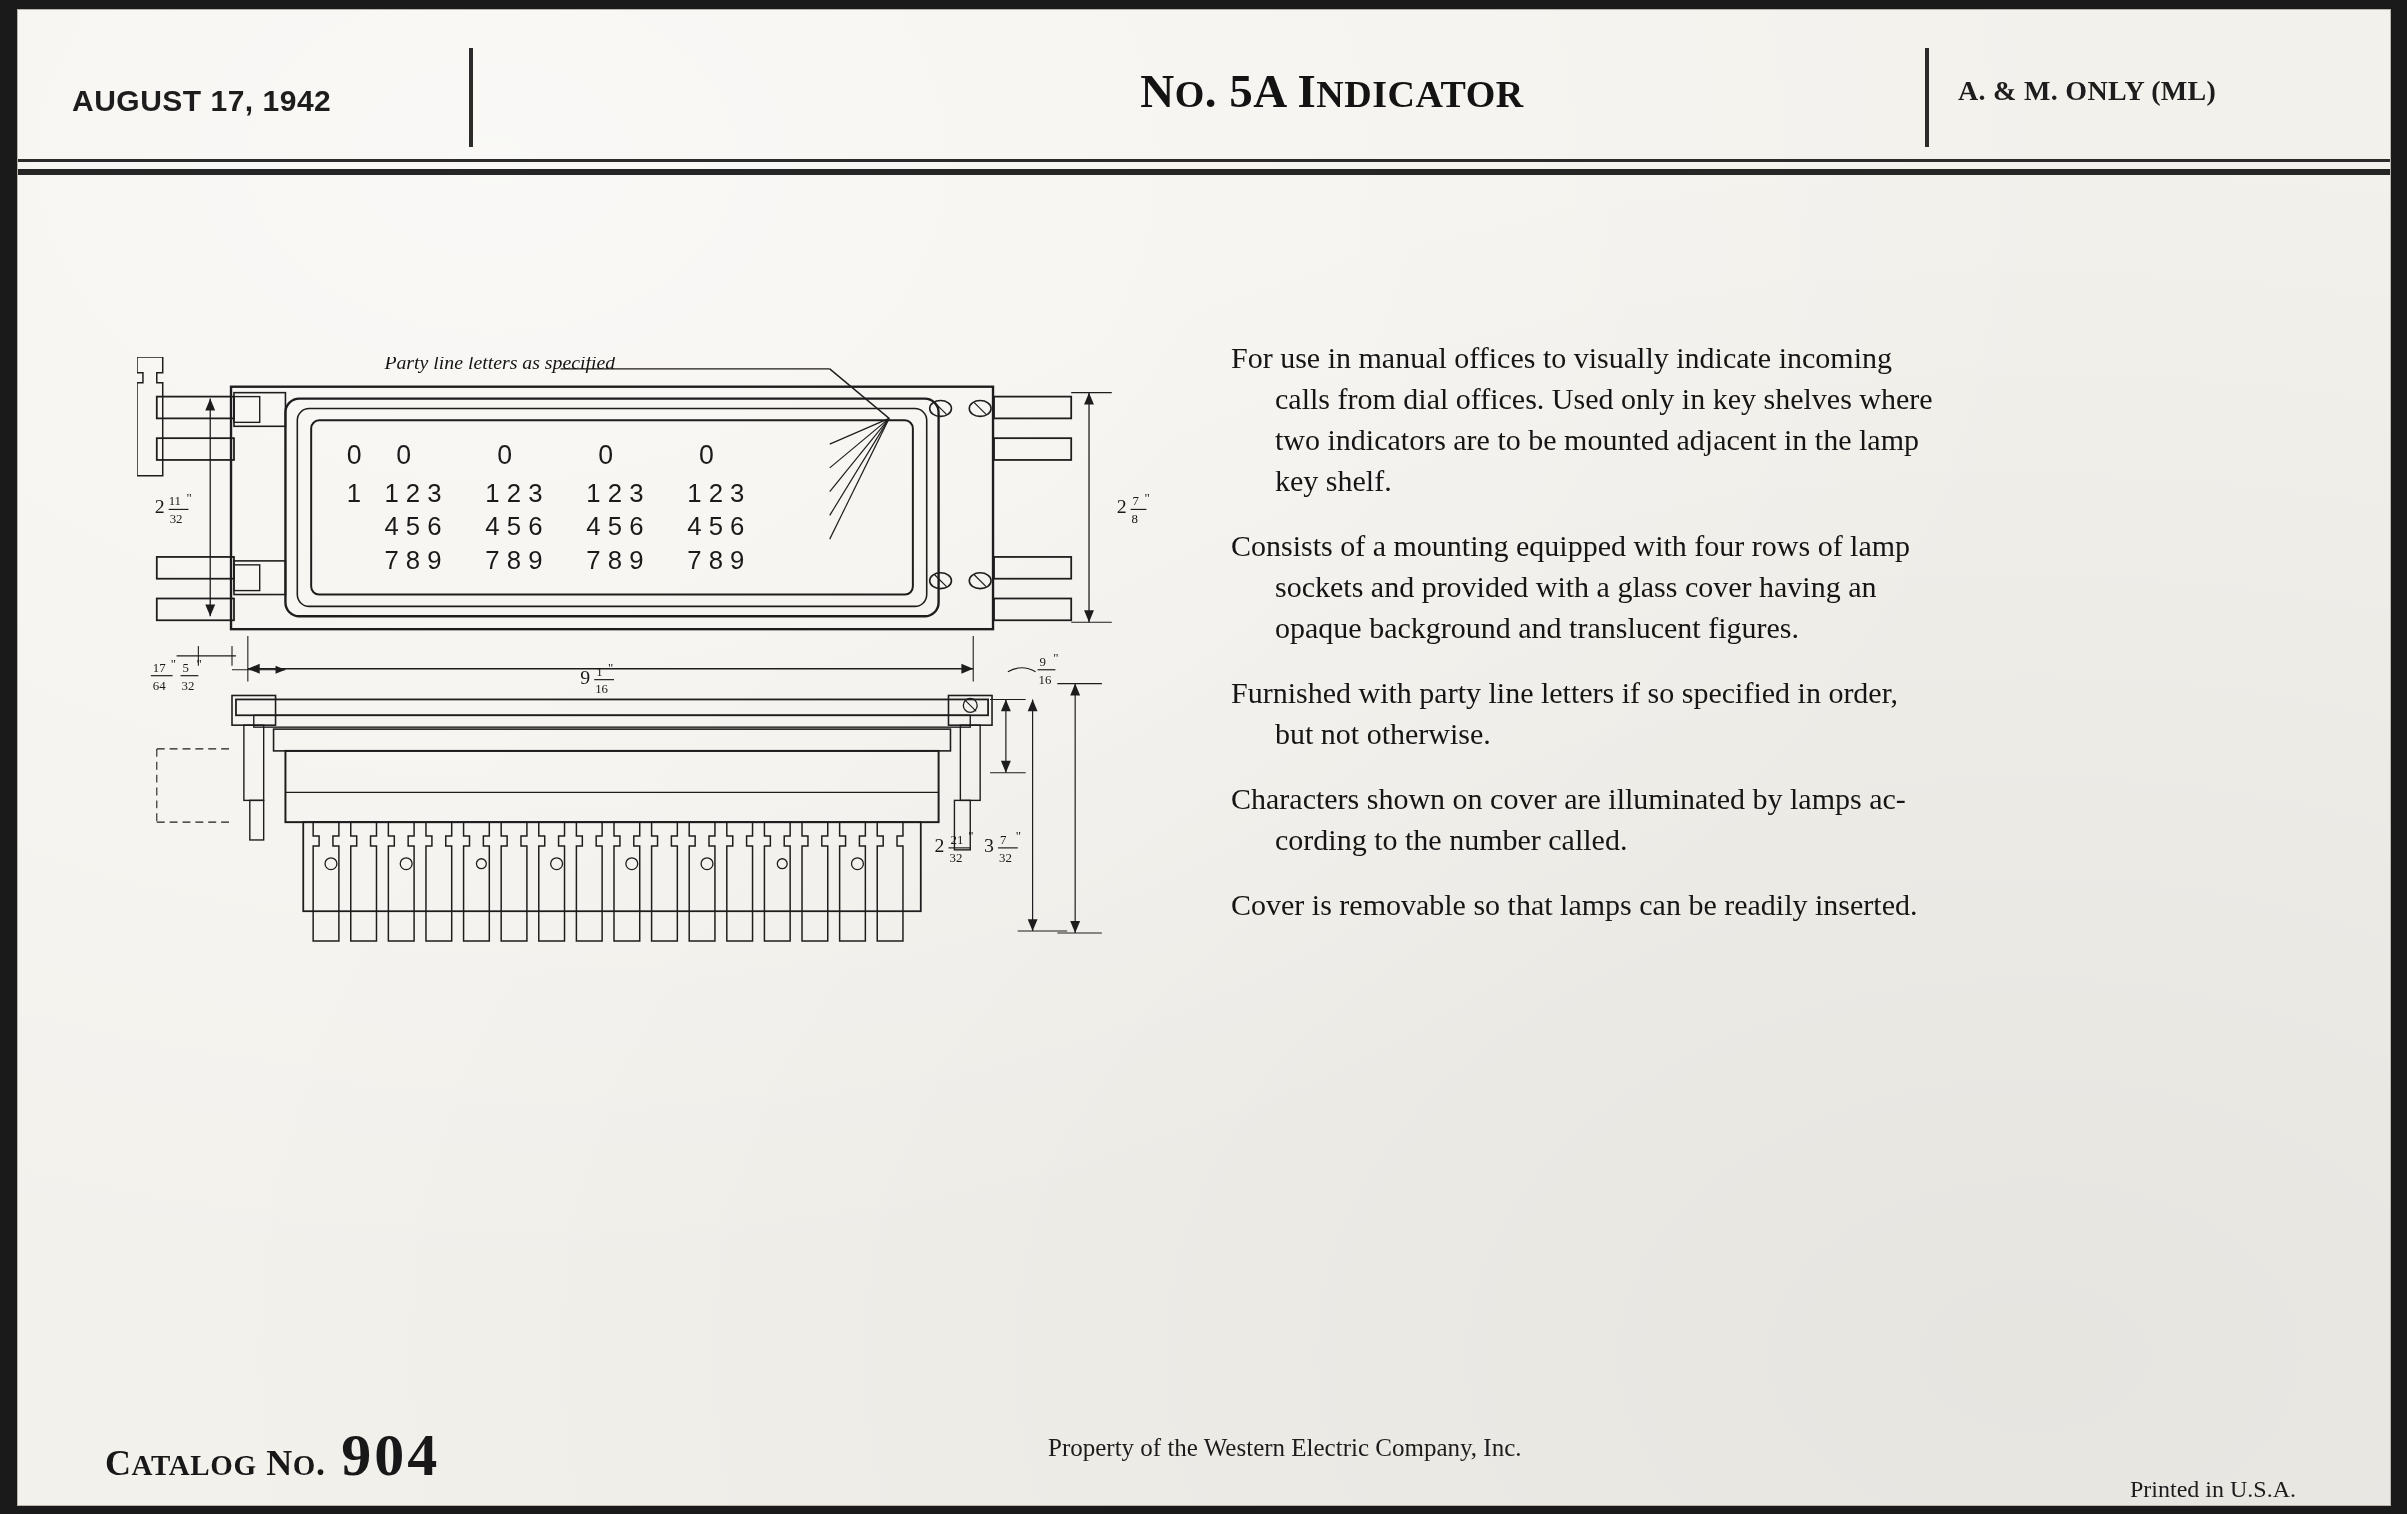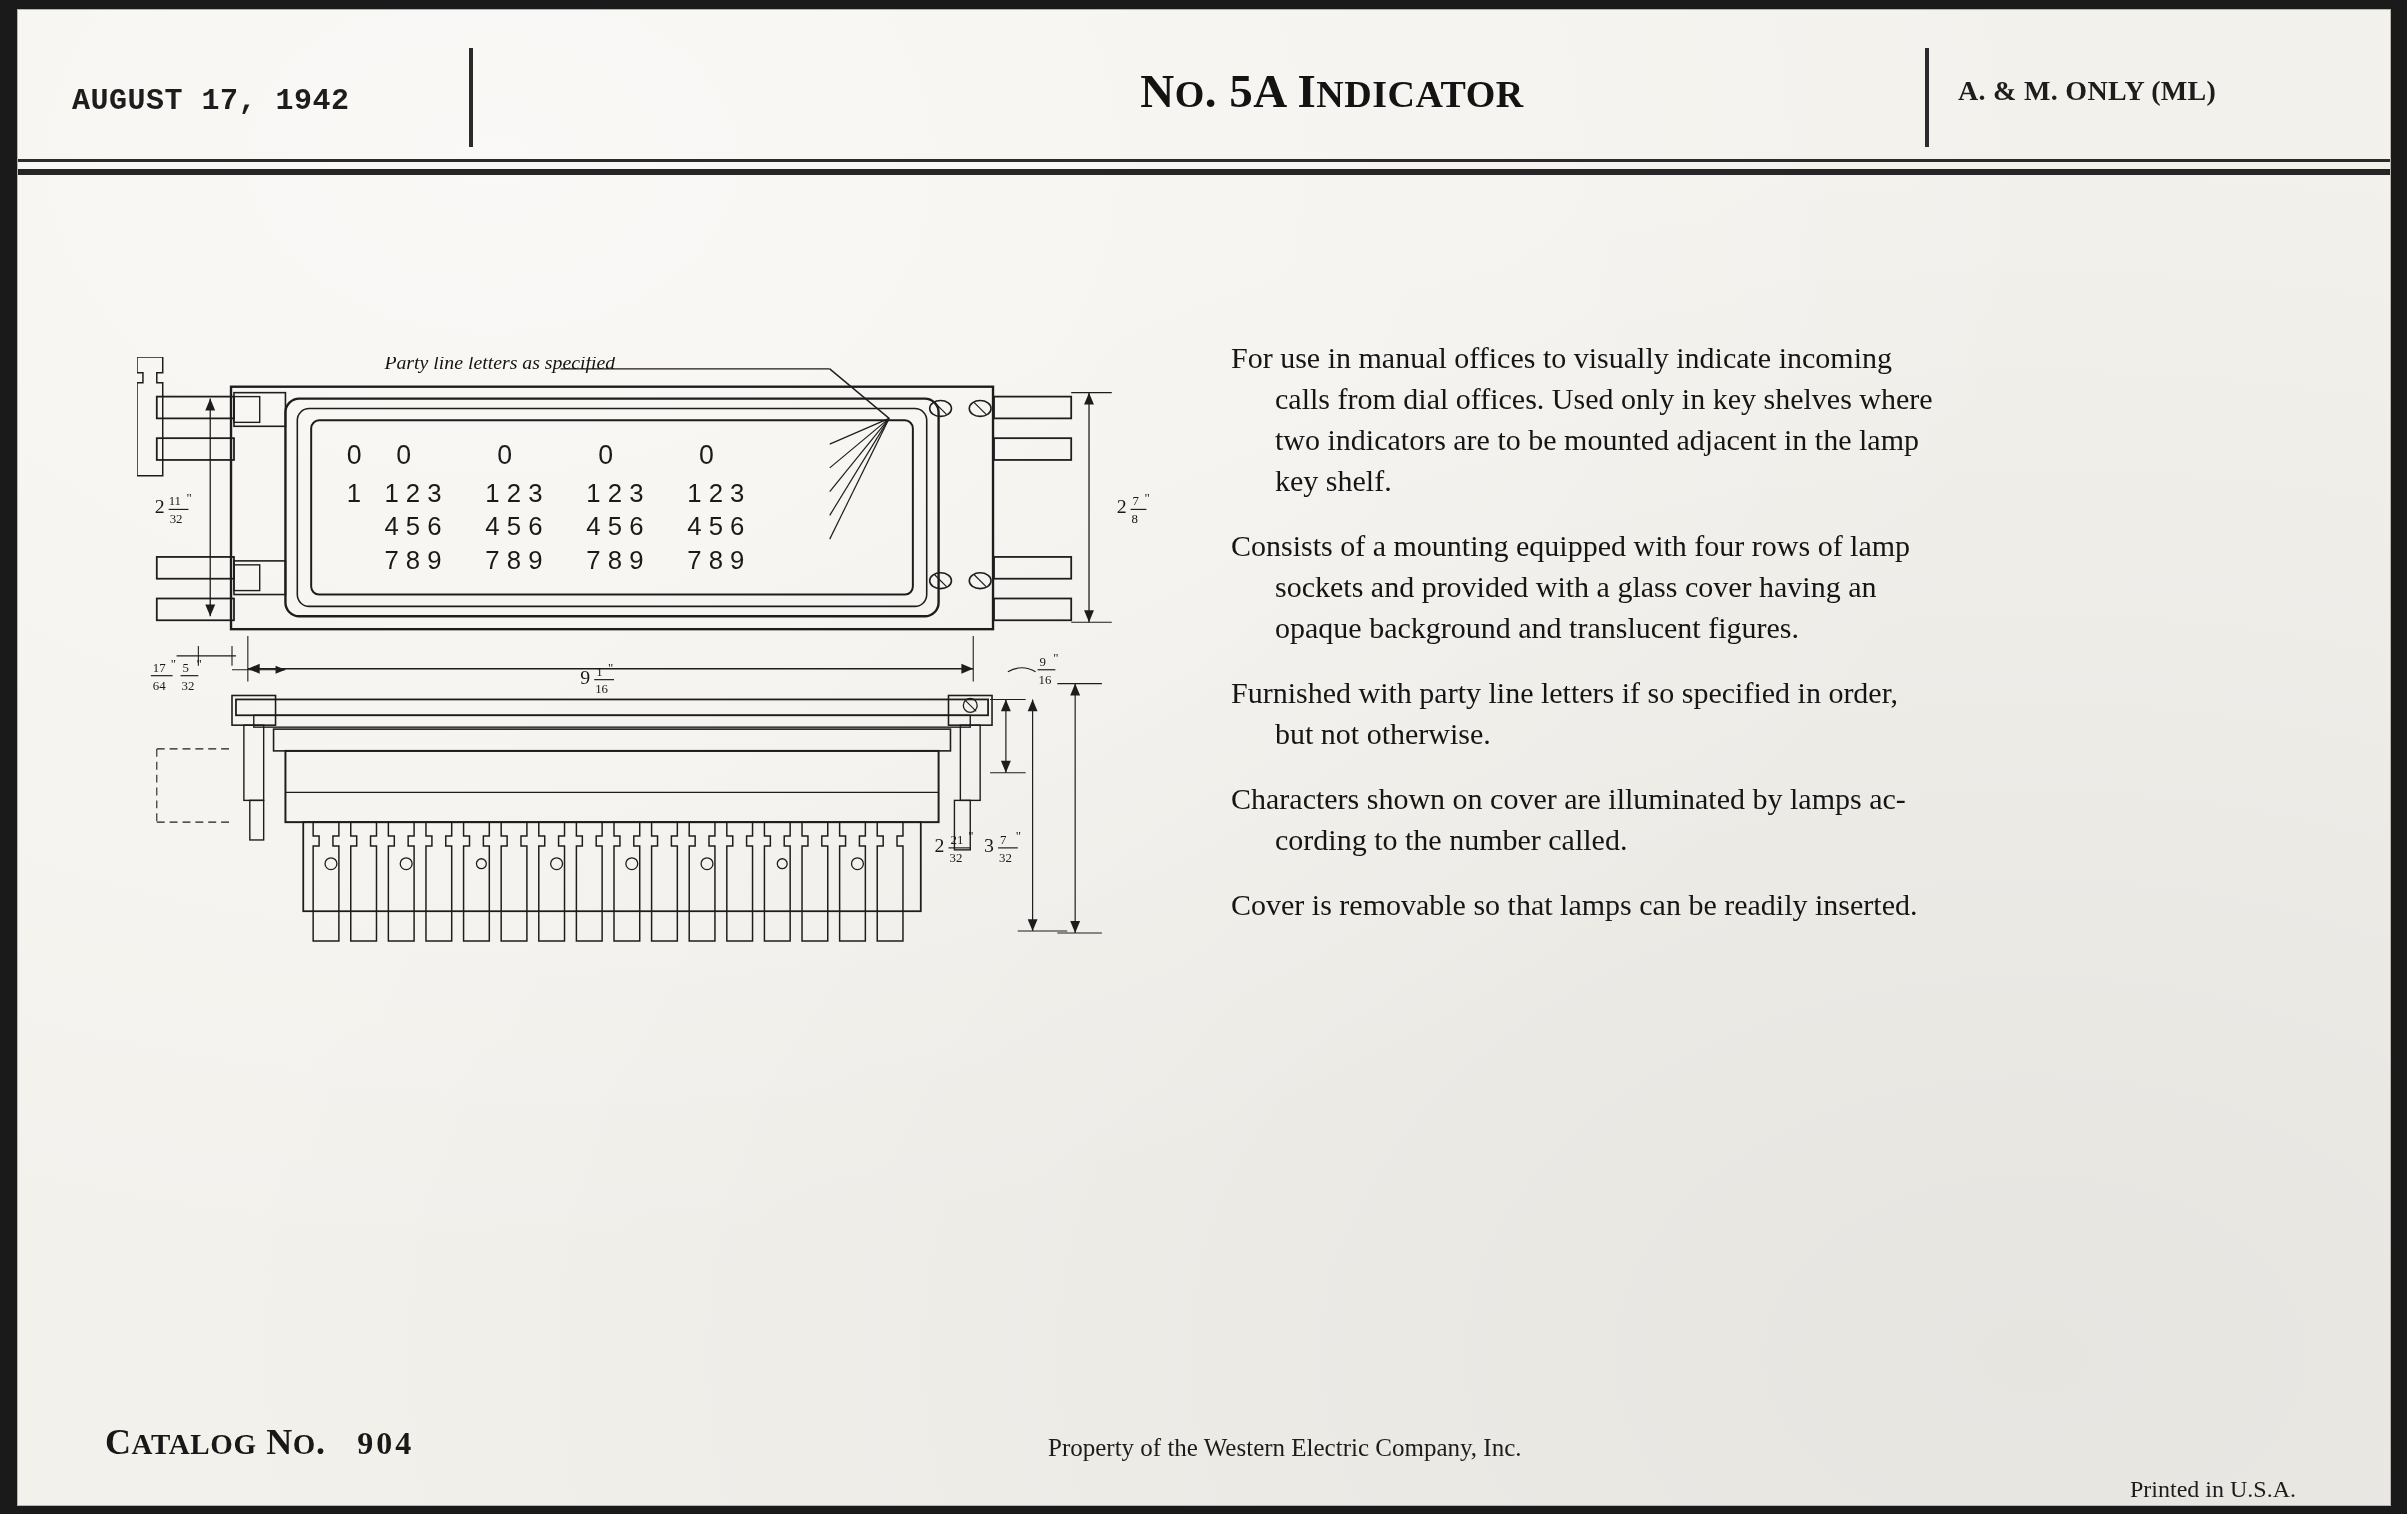--- a/index.html
+++ b/index.html
@@ -60,21 +60,21 @@
     height: 99px;
     background: #2b2b2b;
   }
   .hdr-div.left { left: 451px; }
   .hdr-div.right { left: 1907px; }
 
   .hdr-date {
     position: absolute;
     left: 54px;
     top: 74px;
-    font-family: Liberation Mono, monospace;
+    font-family: Liberation Sans, sans-serif;
     font-size: 30px;
     font-weight: bold;
     letter-spacing: 0.5px;
     color: #1d1d1d;
   }
   .hdr-title {
     position: absolute;
     left: 455px;
     top: 54px;
     width: 1718px;
@@ -125,23 +125,23 @@
     left: 87px;
     top: 1411px;
     font-family: "Liberation Serif", serif;
     font-size: 36px;
     font-weight: bold;
     color: #181818;
     letter-spacing: 0.6px;
   }
   .footer-catalog .sm { font-size: 29px; }
   .footer-catalog .num {
-    font-size: 32px;
+    font-size: 60px;
     letter-spacing: 3px;
-    margin-left: 22px;
+    margin-left: 6px;
   }
   .footer-center {
     position: absolute;
     left: 1030px;
     top: 1424px;
     font-family: "Liberation Serif", serif;
     font-size: 25px;
     color: #1c1c1c;
   }
   .footer-right {

